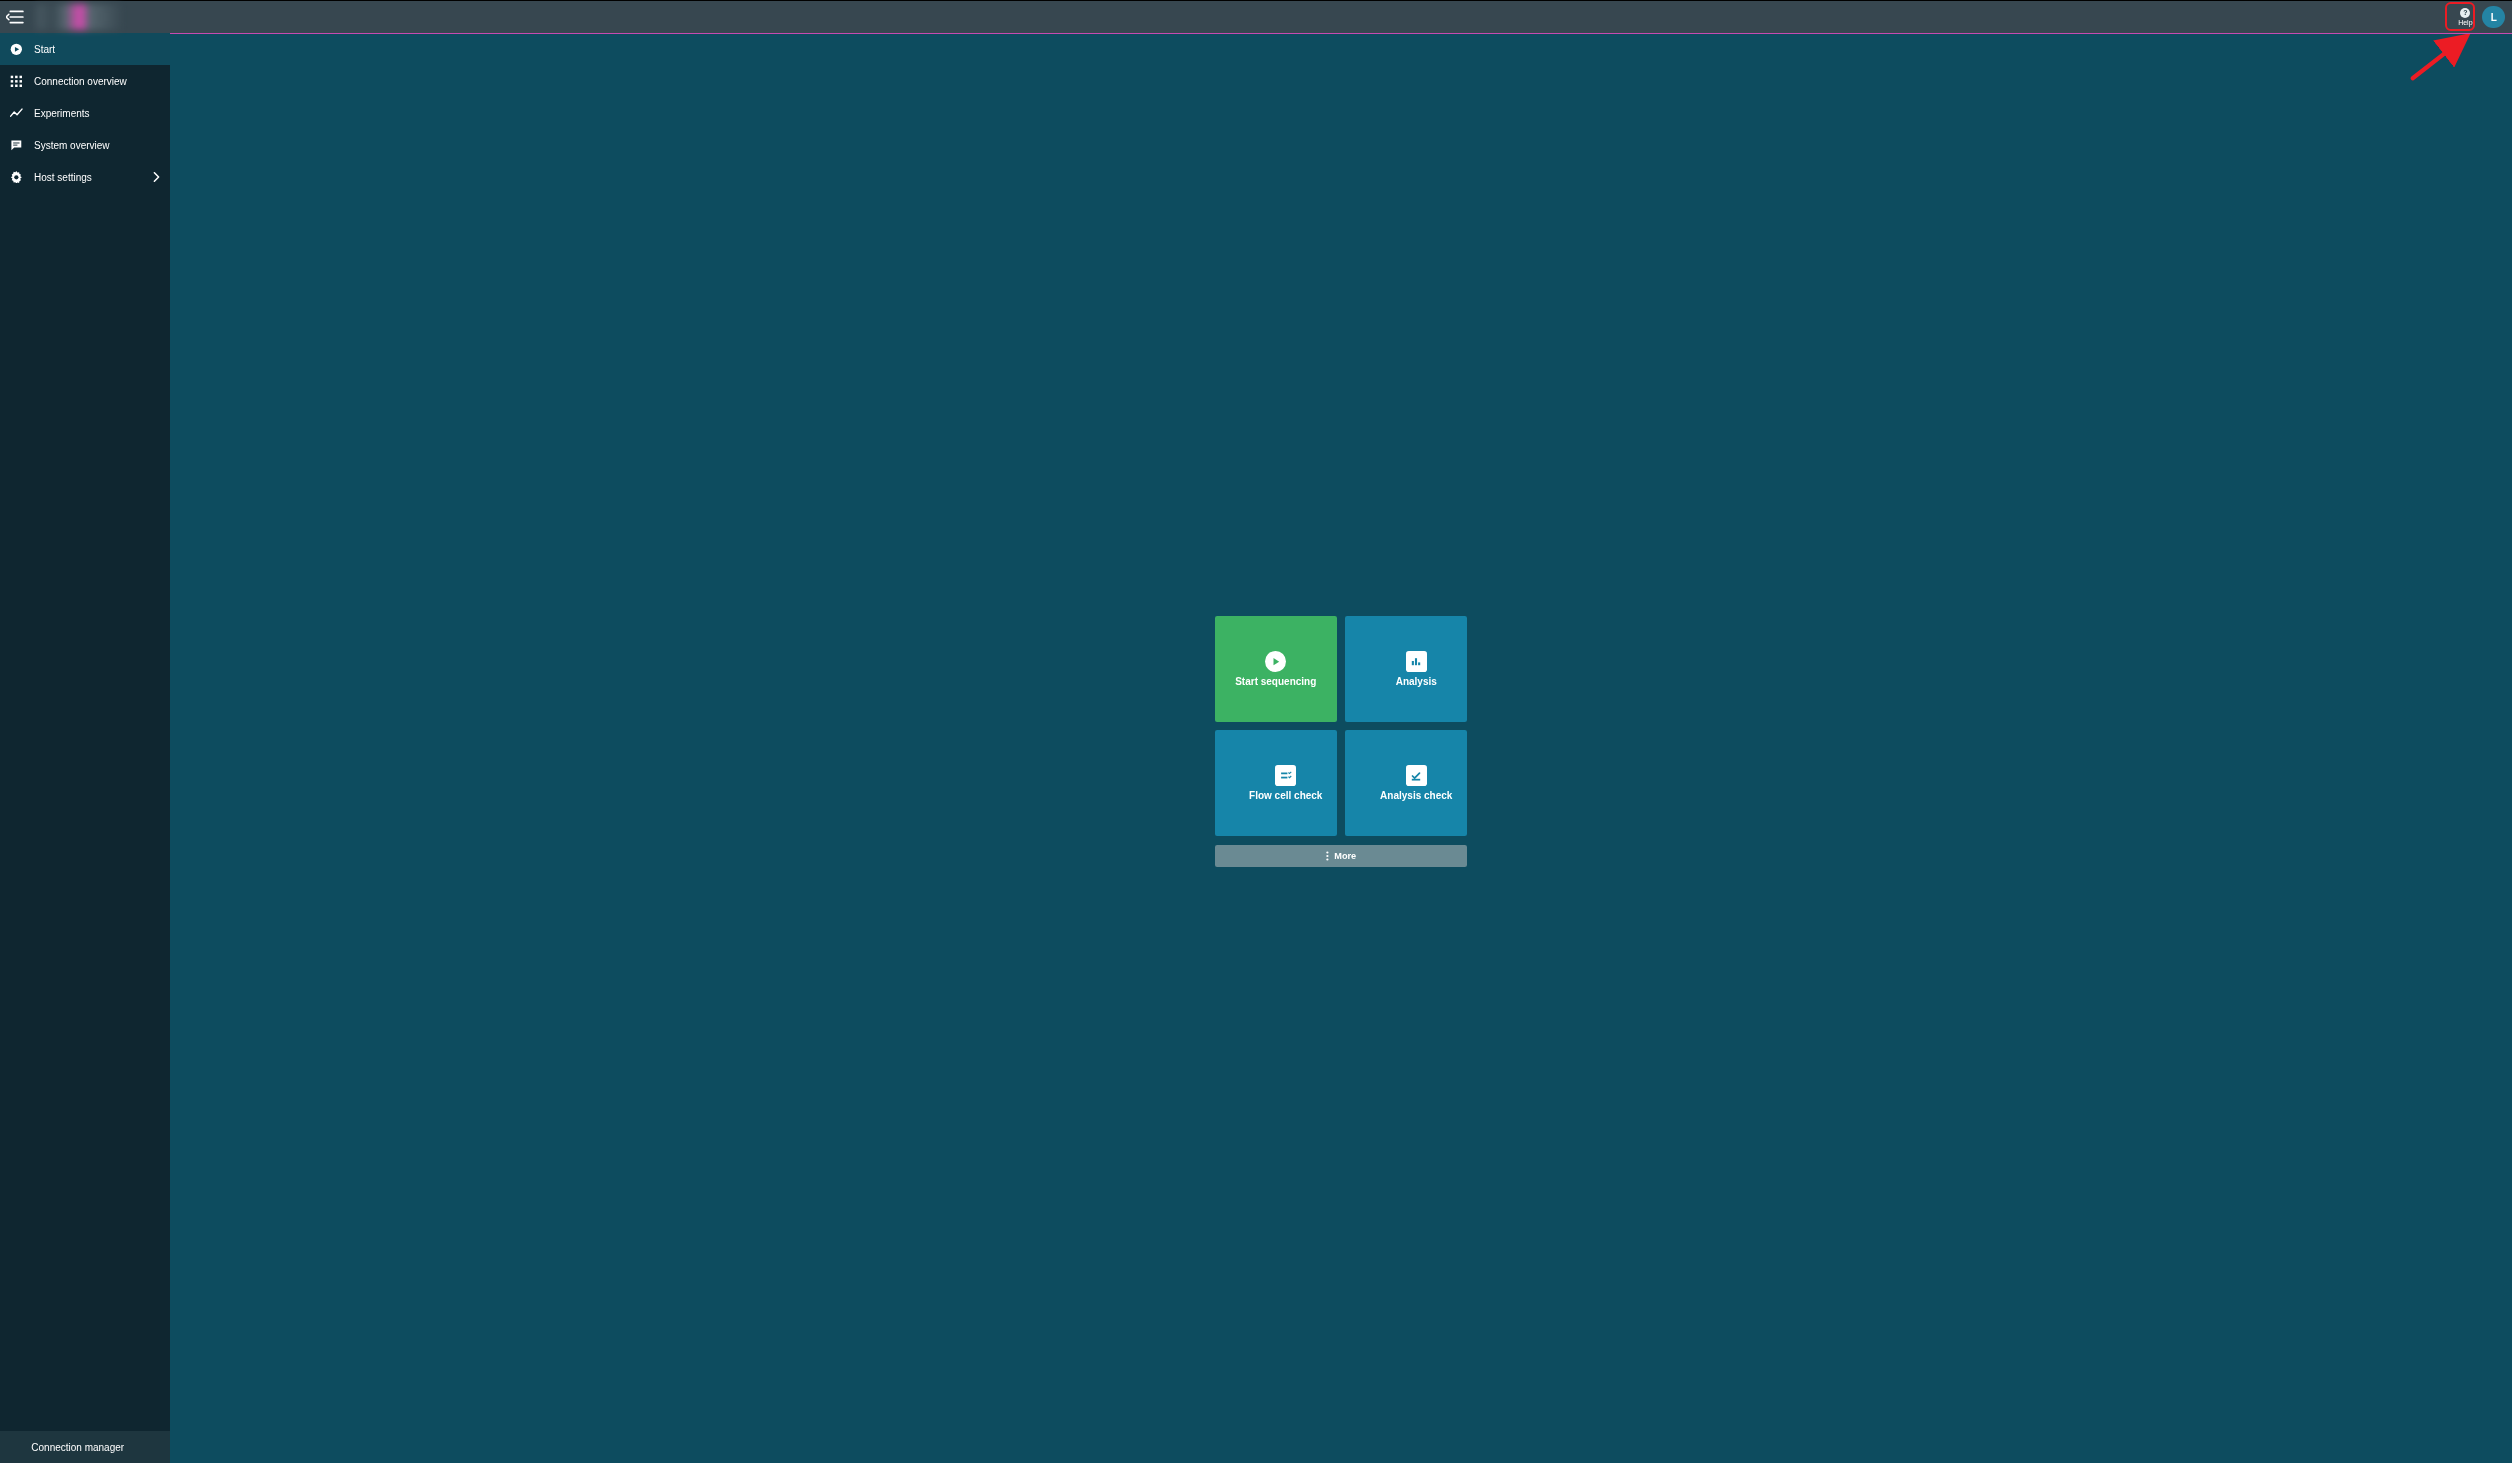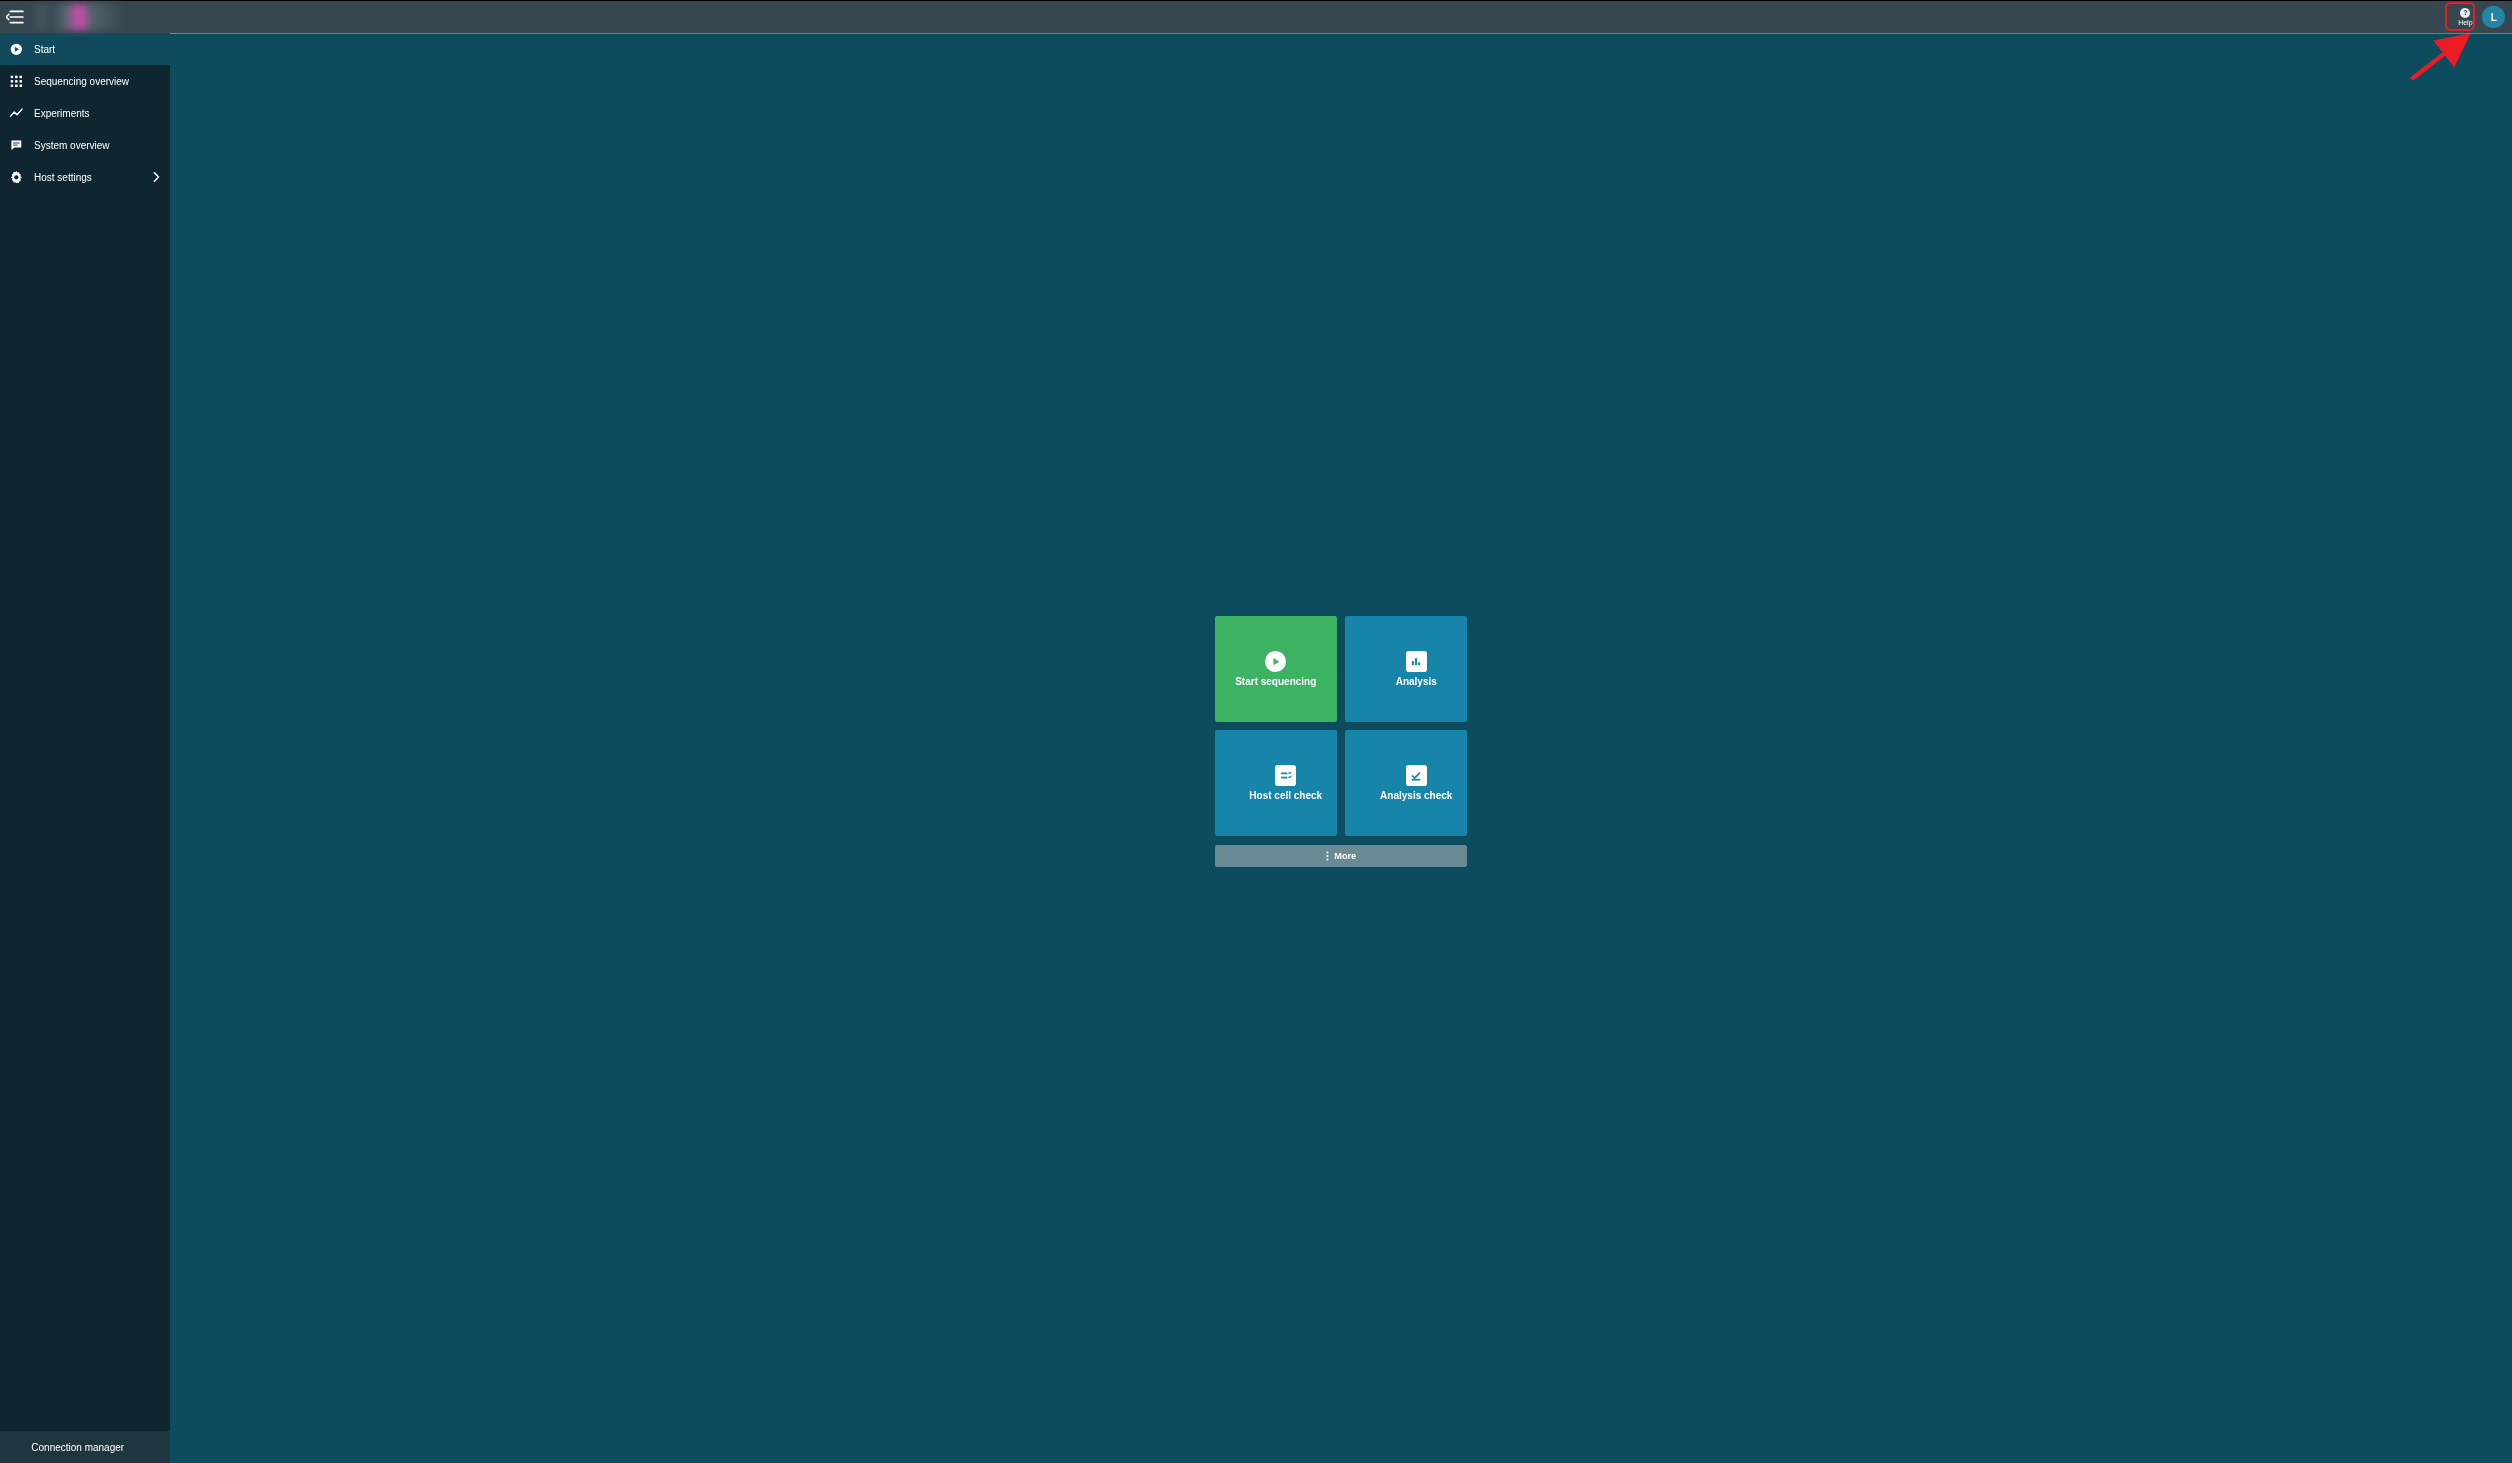--- a/index.html
+++ b/index.html
@@ -263,21 +263,21 @@
               <rect x="7.25" y="1" width="3.5" height="3.5"></rect>
               <rect x="13.5" y="1" width="3.5" height="3.5"></rect>
             <rect x="1" y="7.25" width="3.5" height="3.5"></rect>
               <rect x="7.25" y="7.25" width="3.5" height="3.5"></rect>
               <rect x="13.5" y="7.25" width="3.5" height="3.5"></rect>
             <rect x="1" y="13.5" width="3.5" height="3.5"></rect>
               <rect x="7.25" y="13.5" width="3.5" height="3.5"></rect>
               <rect x="13.5" y="13.5" width="3.5" height="3.5"></rect>
           </svg>
         </span>
-        <span>Sequencing overview</span>
+        <span>Connection overview</span>
       </div>
 
       <div class="nav-item">
         <span class="nav-icon">
           <svg viewBox="0 0 18 18">
               <path d="M1 13 L6 7 L10 11 L17 3" stroke="#fff" stroke-width="2" fill="none" stroke-linecap="round" stroke-linejoin="round"></path>
             </svg>
         </span>
         <span>Experiments</span>
       </div>
@@ -349,21 +349,21 @@
 
         <div class="tile teal">
           <div class="tile-icon square">
             <svg width="14" height="14" viewBox="0 0 20 20">
               <rect x="3" y="5" width="9" height="2.5" fill="#1685a9"></rect>
               <rect x="3" y="11" width="9" height="2.5" fill="#1685a9"></rect>
               <path d="M13.5 5 l1.5 1.5 l2.5 -2.5" stroke="#1685a9" stroke-width="1.6" fill="none"></path>
               <path d="M13.5 11 l1.5 1.5 l2.5 -2.5" stroke="#1685a9" stroke-width="1.6" fill="none"></path>
             </svg>
           </div>
-          <div class="tile-label">Host cell check</div>
+          <div class="tile-label">Flow cell check</div>
         </div>
 
         <div class="tile teal">
           <div class="tile-icon square">
             <svg width="14" height="14" viewBox="0 0 20 20">
               <path d="M5 10 l3 3 l7 -7" stroke="#1685a9" stroke-width="2.5" fill="none" stroke-linecap="round" stroke-linejoin="round"></path>
               <rect x="4" y="14" width="12" height="2.5" fill="#1685a9"></rect>
             </svg>
           </div>
           <div class="tile-label">Analysis check</div>

